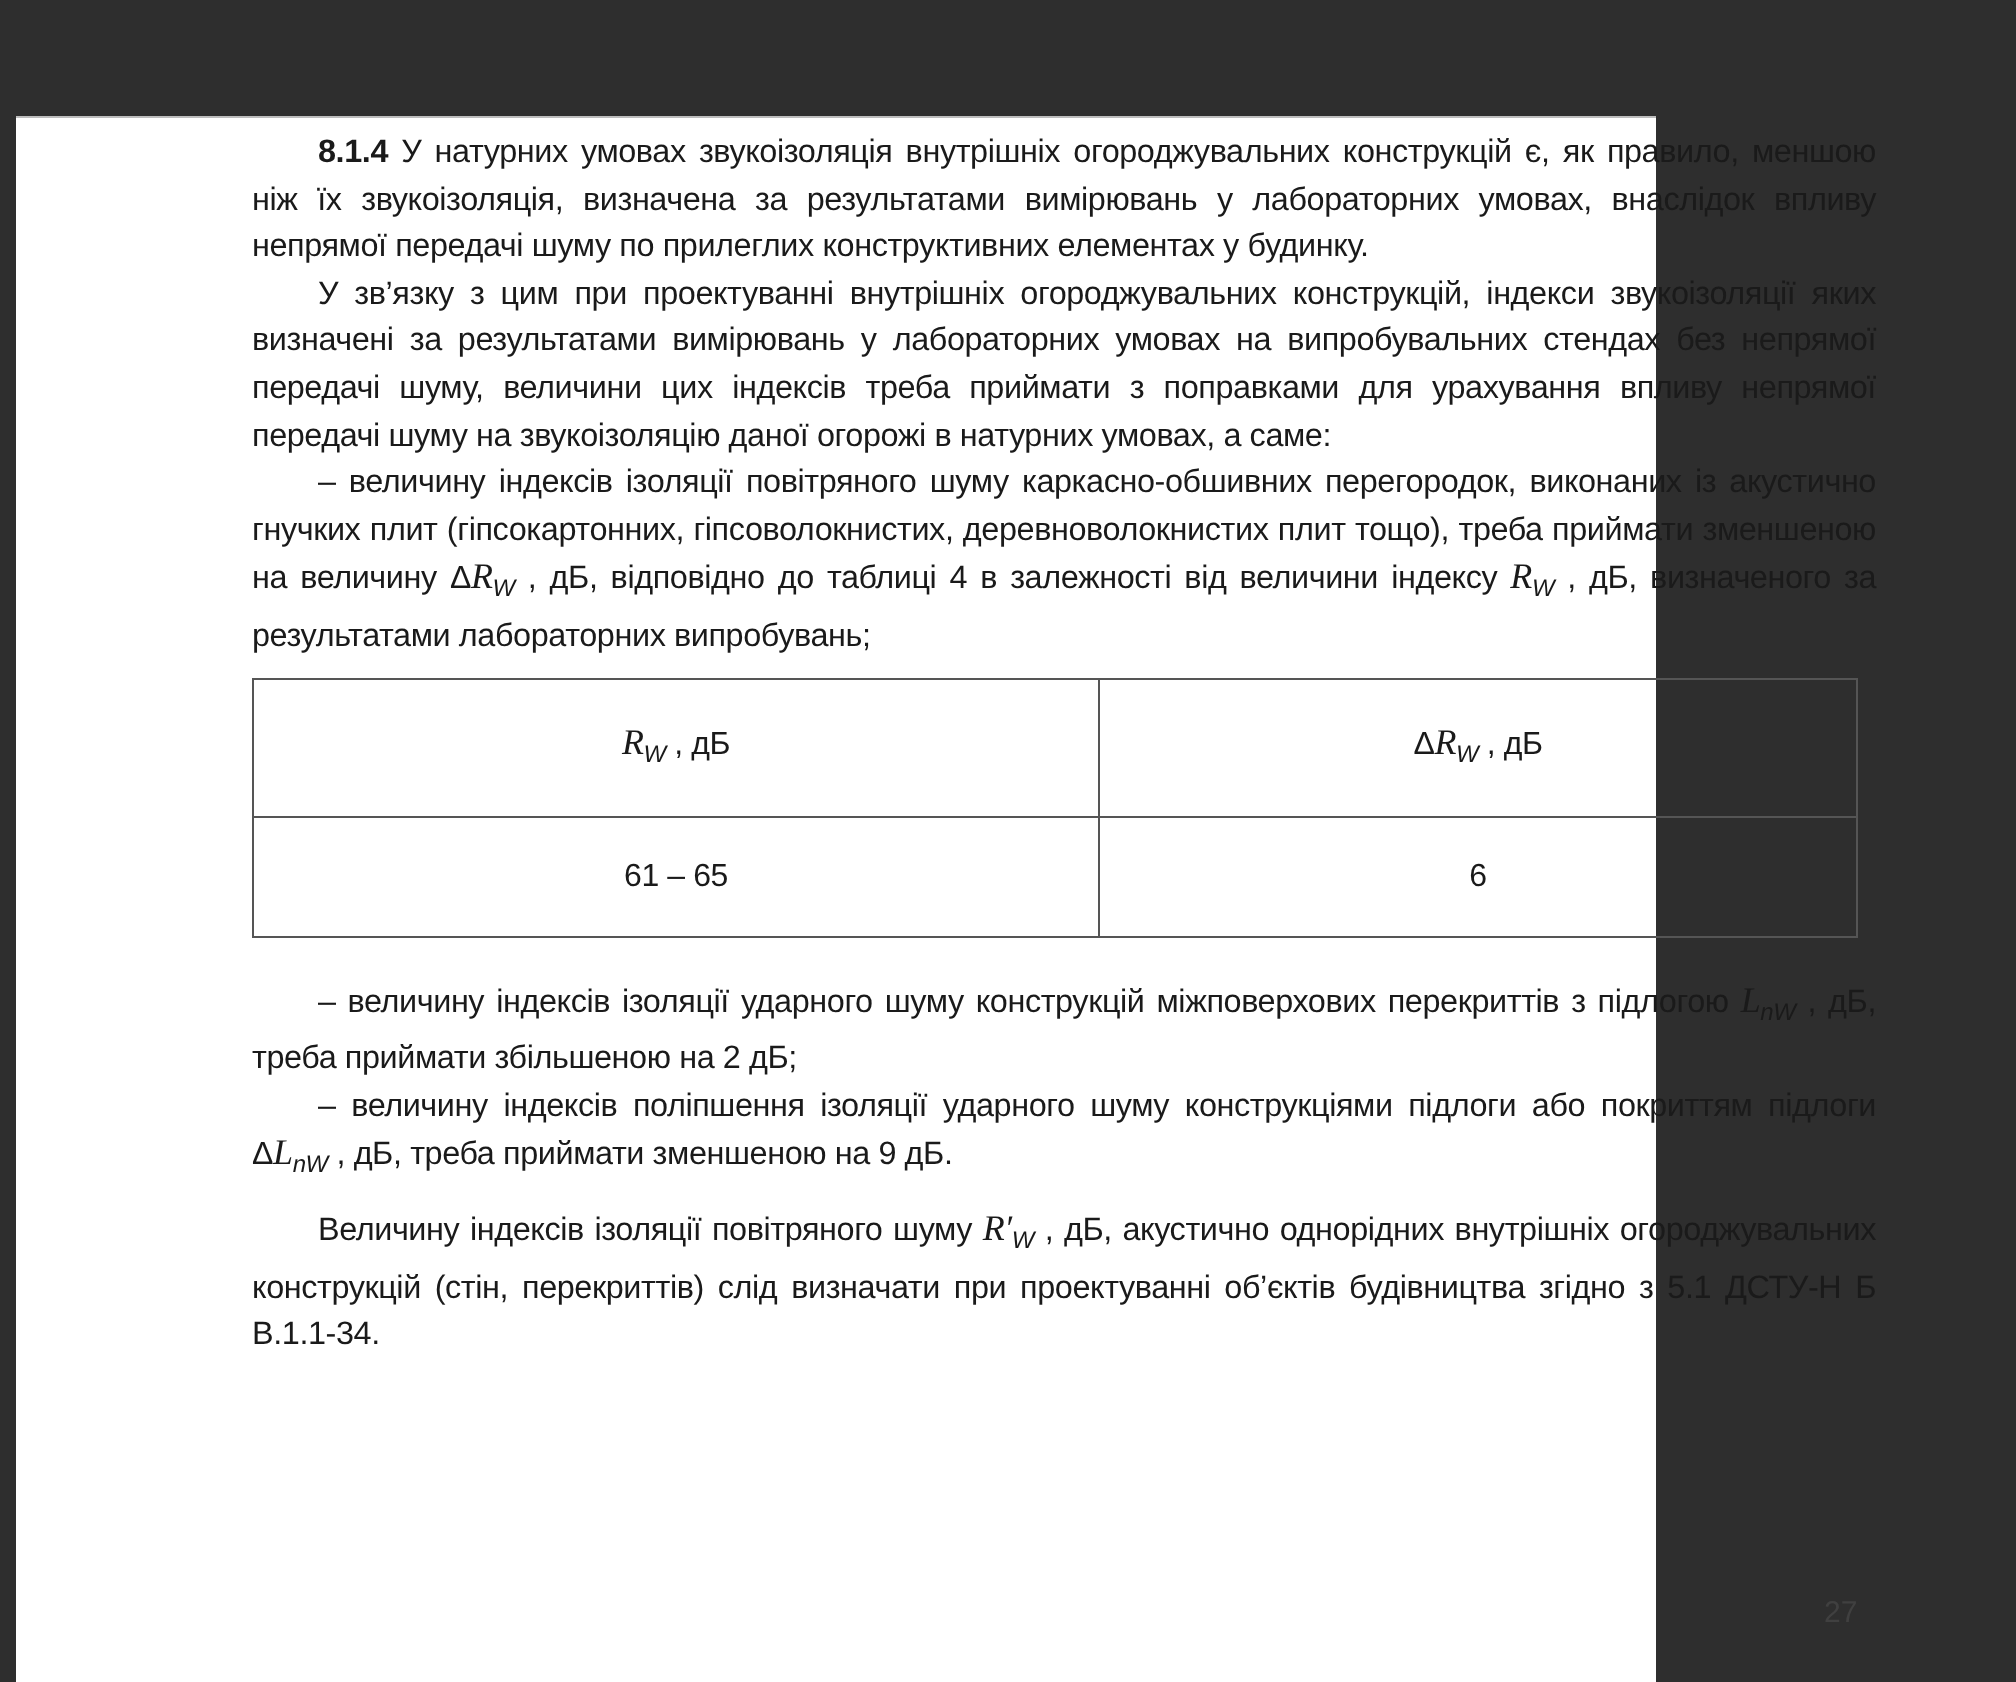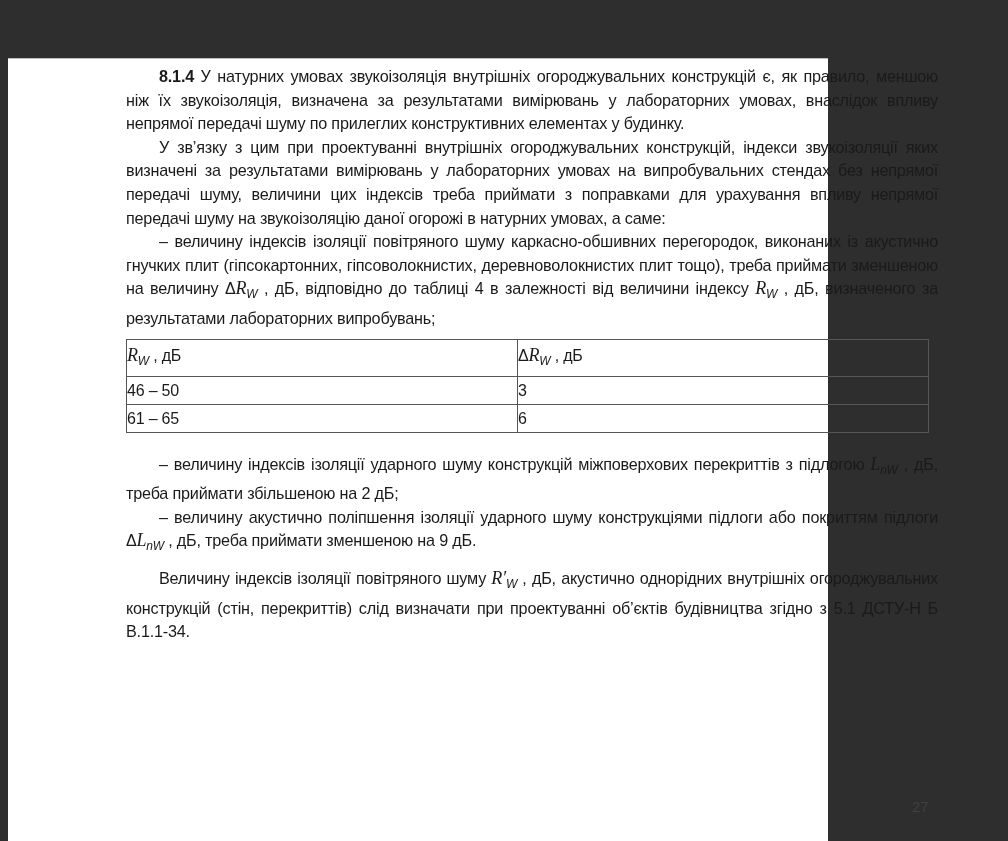--- a/index.html
+++ b/index.html
@@ -24,21 +24,21 @@
   .p b { font-weight: bold; }
   .sym { font-family: "Liberation Serif", serif; font-style: italic; font-size: 18px; }
   .sub { font-style: italic; font-size: 12px; vertical-align: -4px; font-family: "Liberation Sans", sans-serif; }
   .delta { font-style: normal; font-family: "Liberation Sans", sans-serif; font-size: 16px; }
   .caption { font-weight: bold; margin: 9px 0 0 0; height: 26px; line-height: 26px; }
   table.t {
     border-collapse: collapse; width: 803px; margin-top: 8px;
     margin-left: 0;
   }
   table.t td {
-    border: 1px solid #555; text-align: left; height: 27px; padding: 0;
+    border: 1px solid #555; text-align: center; height: 27px; padding: 16px;
     font-size: 16px; line-height: 27px;
   }
   table.t tr.head td { height: 30px; line-height: 30px; }
   table.t td.c1 { width: 390px; }
   .after { margin-top: 20px; }
   .pagenum {
     position: absolute; left: 904px; top: 739px;
     font-size: 15px; color: #404040;
   }
 </style>
@@ -55,31 +55,27 @@
     <p class="p"><span>– величину індексів ізоляції повітряного шуму каркасно-обшивних перегородок, виконаних із акустично гнучких плит (гіпсокартонних, гіпсоволокнистих, деревноволокнистих плит тощо), треба приймати зменшеною на величину </span><span class="delta">Δ</span><span class="sym">R</span><span class="sub">W</span><span> , дБ, відповідно до таблиці 4 в залежності від величини індексу </span><span class="sym">R</span><span class="sub">W</span><span> , дБ, визначеного за результатами лабораторних випробувань;</span></p>
 
 
     <table class="t">
       <tbody>
           <tr class="head">
         <td class="c1"><span class="sym">R</span><span class="sub">W</span><span> , дБ</span></td>
         <td><span class="delta">Δ</span><span class="sym">R</span><span class="sub">W</span><span> , дБ</span></td>
       </tr>
       <tr>
-            <td class="c1">46 – 50</td>
-            <td>3</td>
-          </tr>
-      <tr>
             <td class="c1">61 – 65</td>
             <td>6</td>
           </tr>
     </tbody>
       </table>
 
     <p class="p after"><span>– величину індексів ізоляції ударного шуму конструкцій міжповерхових перекриттів з підлогою </span><span class="sym">L</span><span class="sub">nW</span><span> , дБ, треба приймати збільшеною на 2 дБ;</span></p>
 
-    <p class="p"><span>– величину акустично поліпшення ізоляції ударного шуму конструкціями підлоги або покриттям підлоги </span><span class="delta">Δ</span><span class="sym">L</span><span class="sub">nW</span><span> , дБ, треба приймати зменшеною на 9 дБ.</span></p>
+    <p class="p"><span>– величину індексів поліпшення ізоляції ударного шуму конструкціями підлоги або покриттям підлоги </span><span class="delta">Δ</span><span class="sym">L</span><span class="sub">nW</span><span> , дБ, треба приймати зменшеною на 9 дБ.</span></p>
 
     <p class="p" style="margin-top:8px"><span>Величину індексів ізоляції повітряного шуму </span><span class="sym">R′</span><span class="sub">W</span><span> , дБ, акустично однорідних внутрішніх огород­жувальних конструкцій (стін, перекриттів) слід визначати при проектуванні об’єктів будівництва згідно з 5.1 ДСТУ-Н Б В.1.1-34.</span></p>
 
   </div>
   <div class="pagenum">27</div>
 </div>
 
 </body></html>

